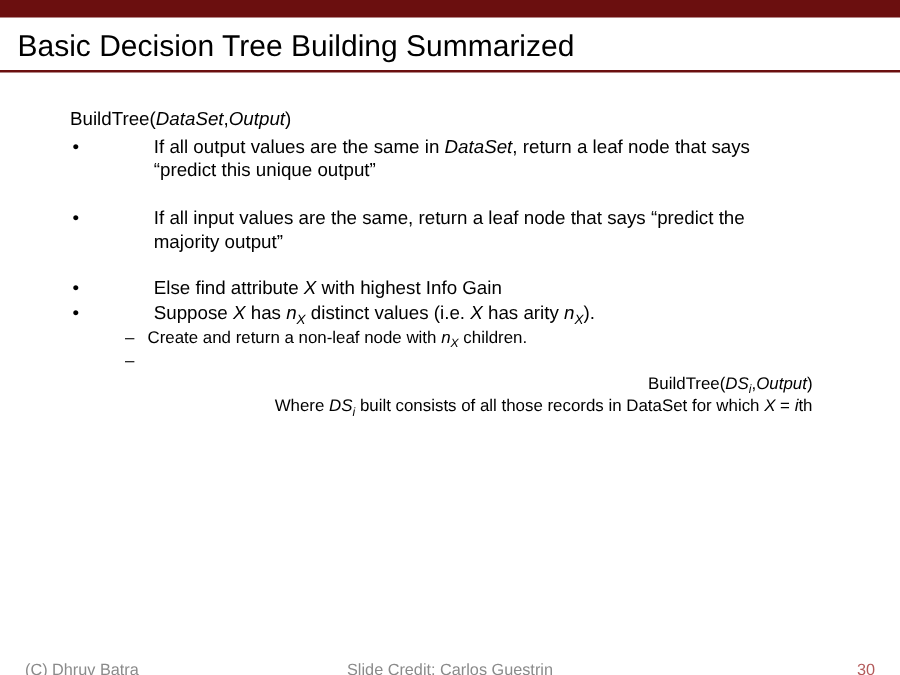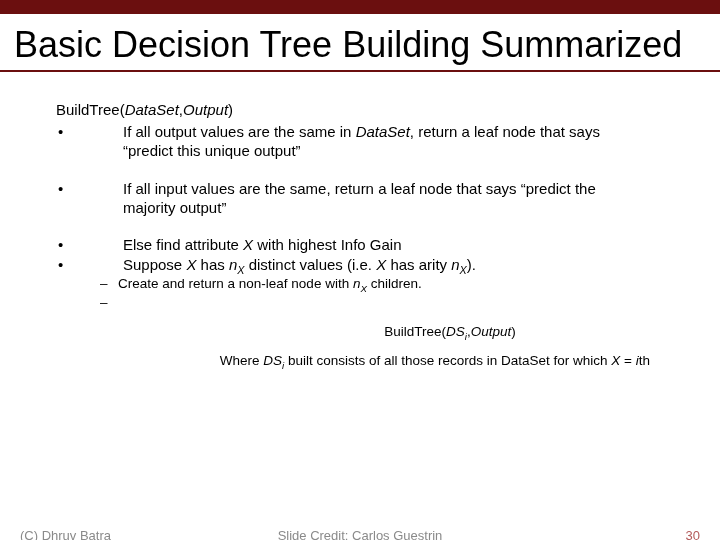--- a/index.html
+++ b/index.html
@@ -9,21 +9,21 @@
     background: #ffffff;
     position: relative;
     overflow: hidden;
   }
   .topbar {
     width: 100%;
     height: 14px;
     background: #6b0f0f;
   }
   .title {
-    font-size: 36px;
+    font-size: 24px;
     font-weight: 400;
     color: #000;
     padding: 10px 14px 4px 14px;
   }
   .underline {
     height: 2px;
     background: #6b0f0f;
     margin: 0 0 28px 0;
   }
   .content {
@@ -56,23 +56,23 @@
   }
   .dash {
     display: flex;
     margin-bottom: 1px;
   }
   .dash .d {
     width: 18px;
     flex: 0 0 18px;
   }
   .calltree {
-    text-align: center;
+    text-align: right;
     padding-left: 150px;
-    margin: 12px 0;
+    margin: 1px 0;
   }
   .where {
     padding-left: 28px;
     margin-top: 1px;
     text-align: right;
   }
   .wherecont {
     padding-left: 60px;
   }
   .ital { font-style: italic; }

